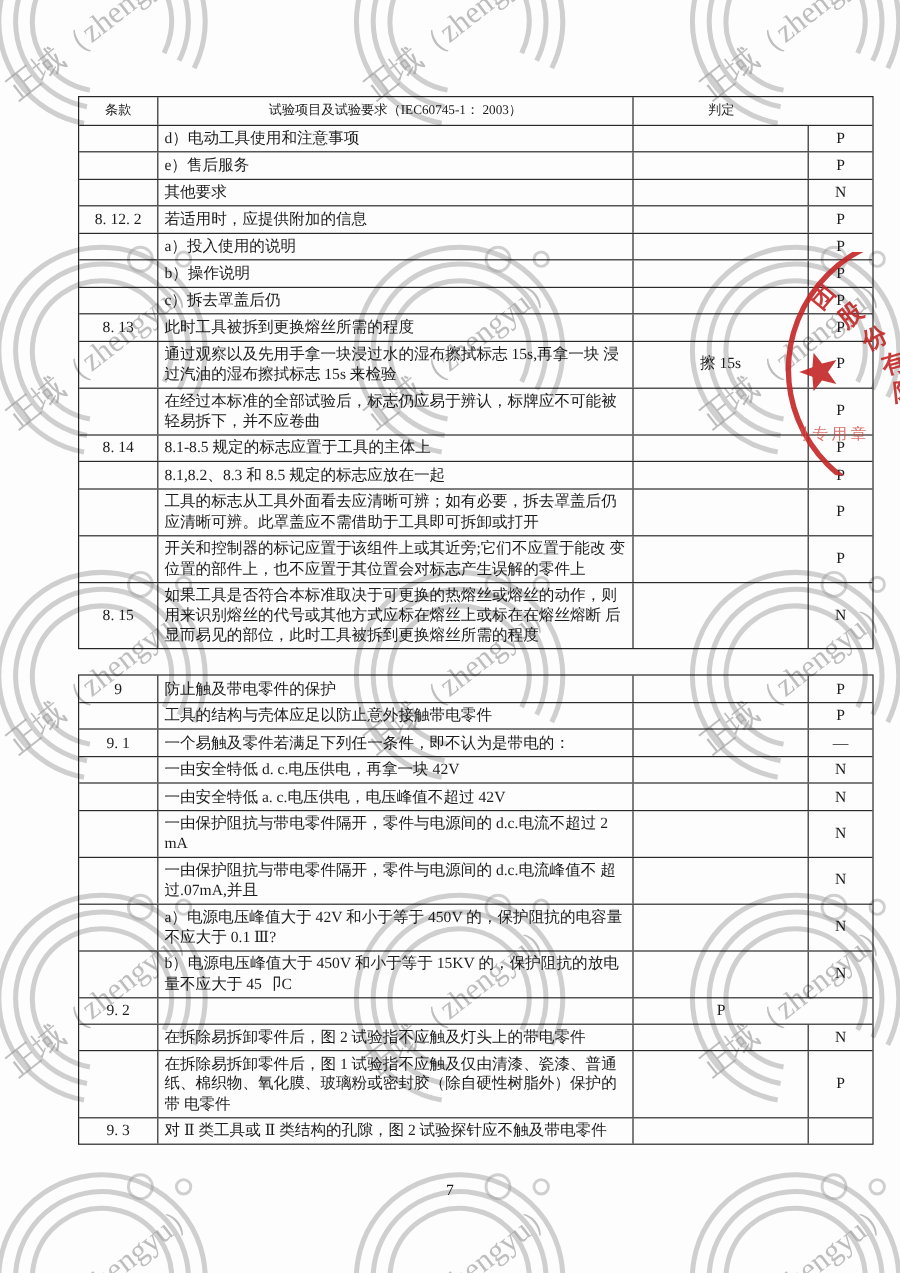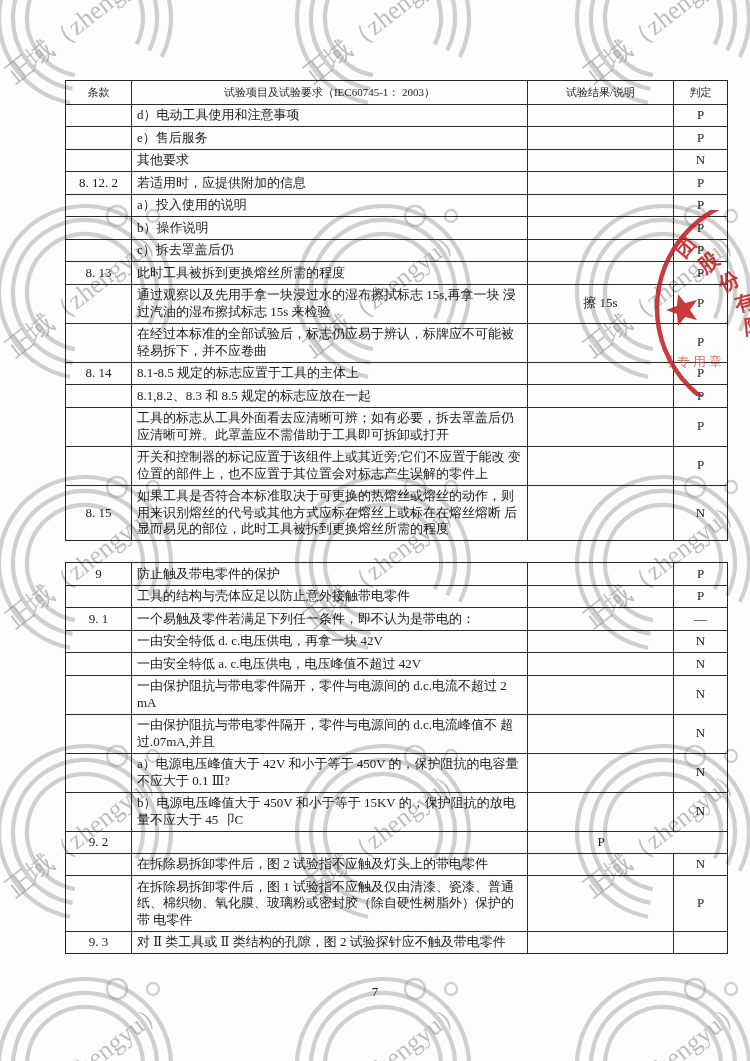--- a/index.html
+++ b/index.html
@@ -196,21 +196,20 @@
         <text x="120" y="129" text-anchor="middle" font-size="26" fill="rgba(150,150,150,0.60)" transform="rotate(-38 120 120)">正域（zhengyu）</text>
       </svg>
     </div>
 
   <div class="content">
 
     <div class="ttable t1" id="table0">
       <div class="t-row h-row">
         <div class="cell c-clause">条款</div>
         <div class="cell c-req">试验项目及试验要求（IEC60745-1： 2003）</div>
-        <div class="cell c-res">试验结果/说明</div>
         <div class="cell c-verdict">判定</div>
       </div>
     <div class="t-row">
           <div class="cell c-clause"></div>
           <div class="cell c-req">d）电动工具使用和注意事项</div>
           <div class="cell c-res"></div>
           <div class="cell c-verdict">P</div>
         </div>
         <div class="t-row">
           <div class="cell c-clause"></div>

